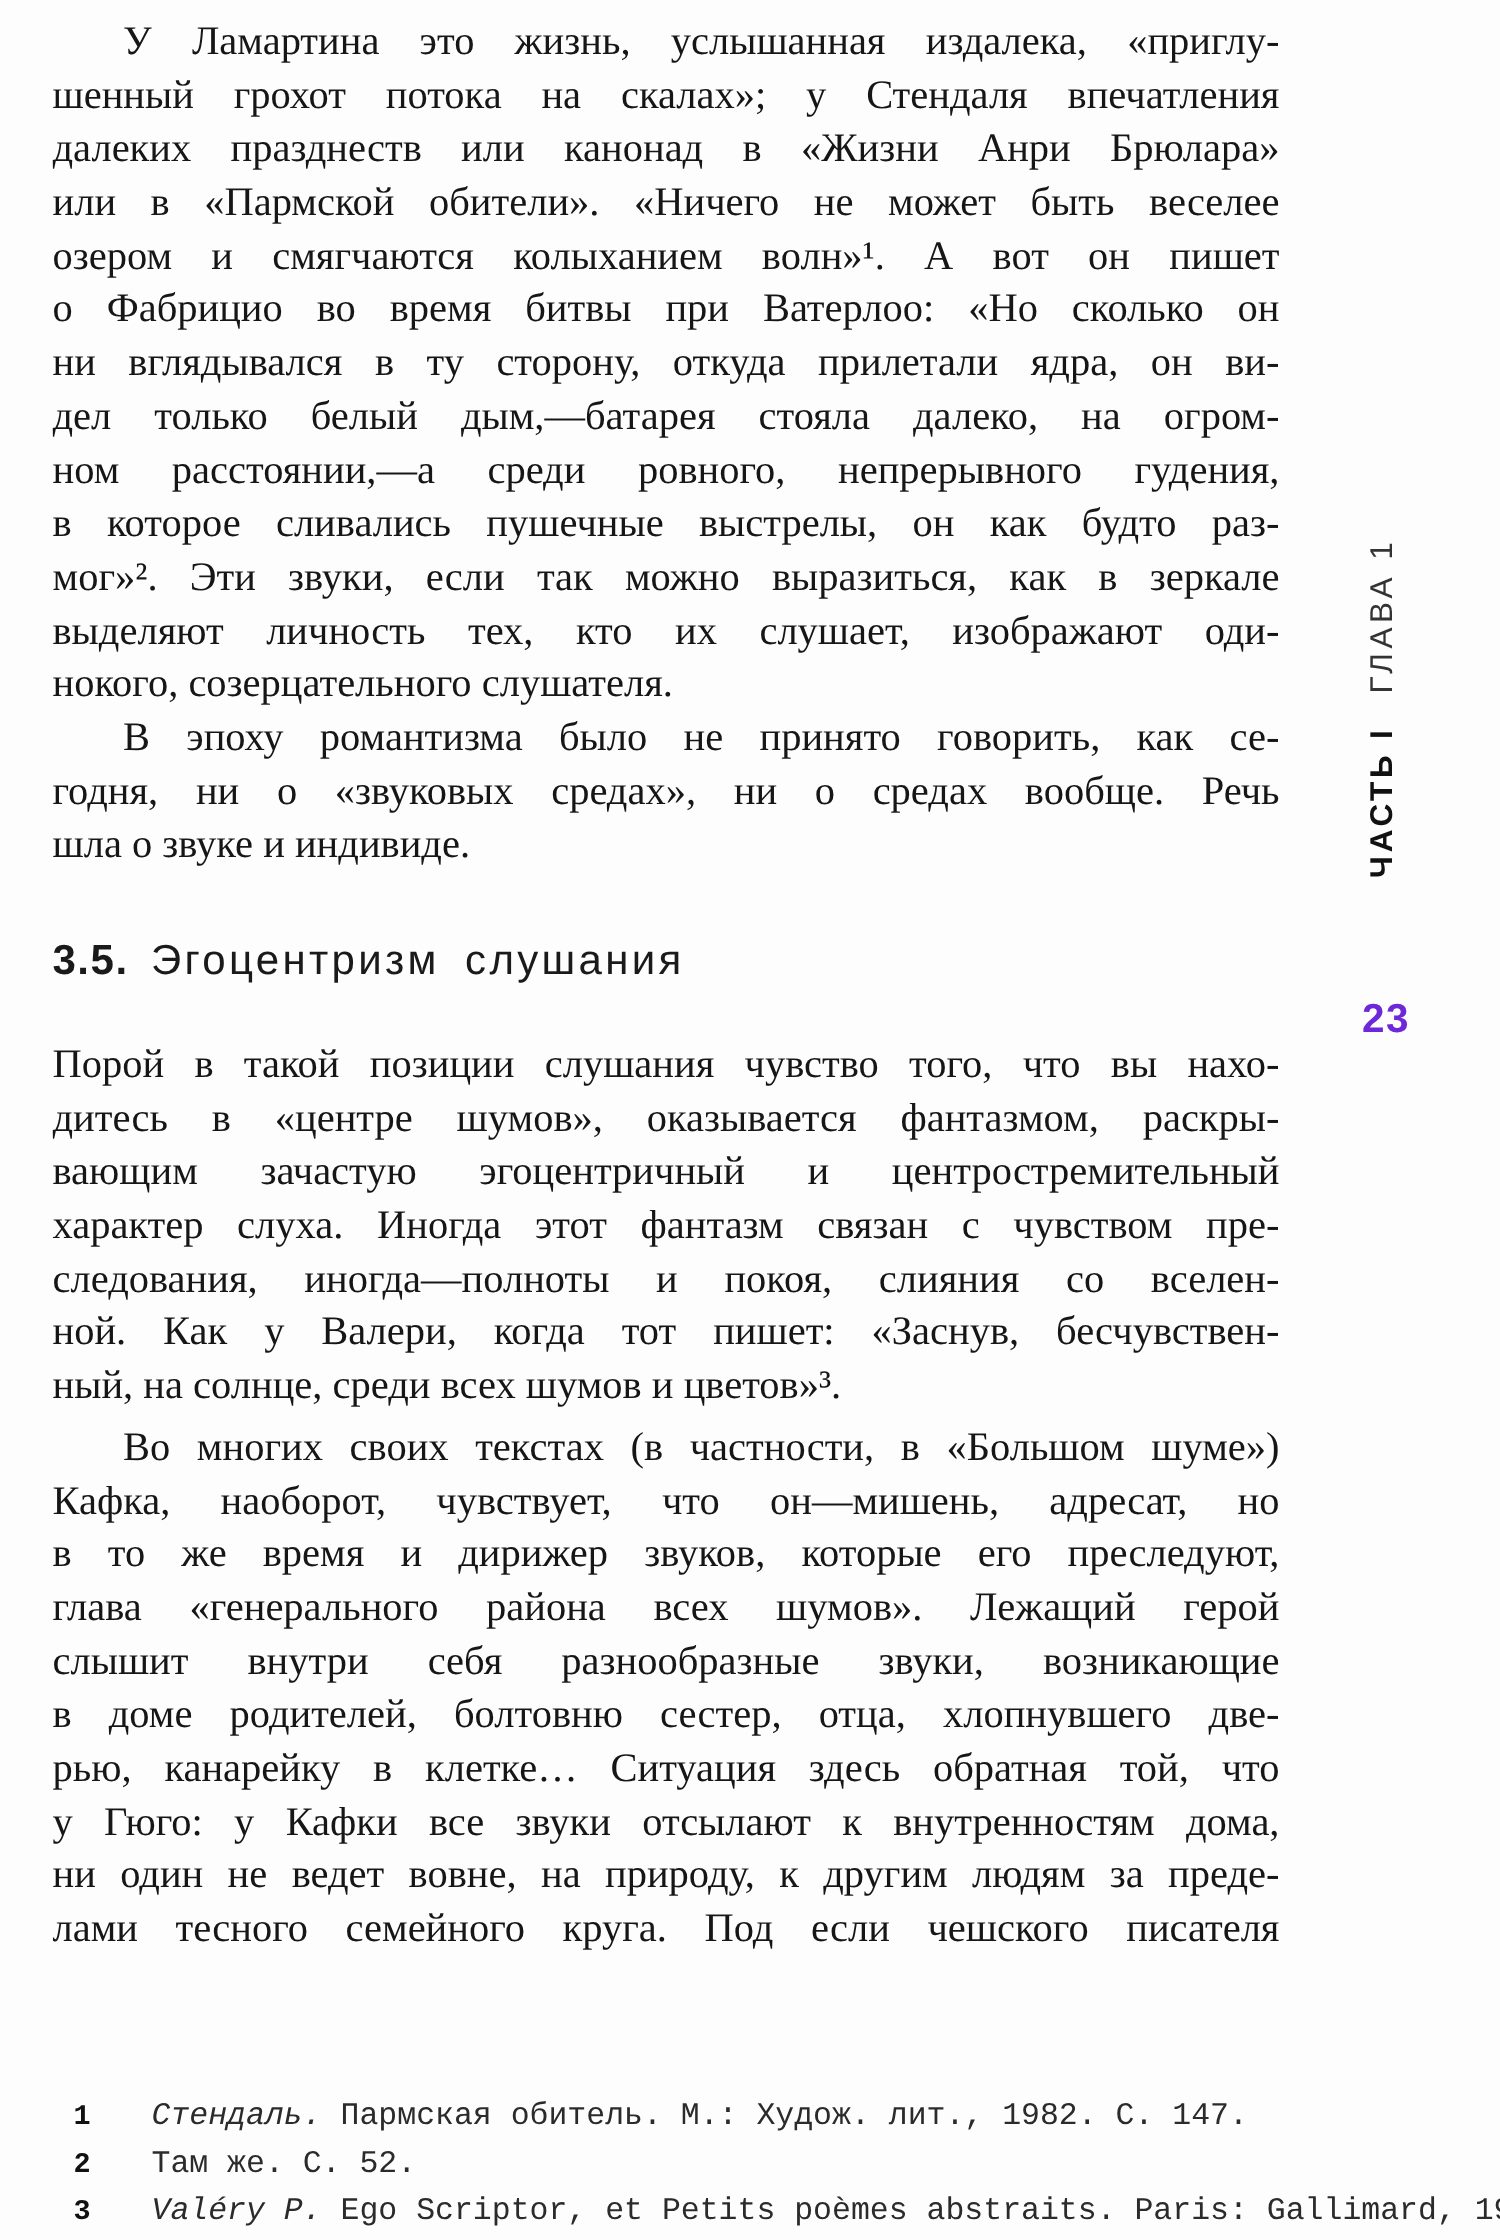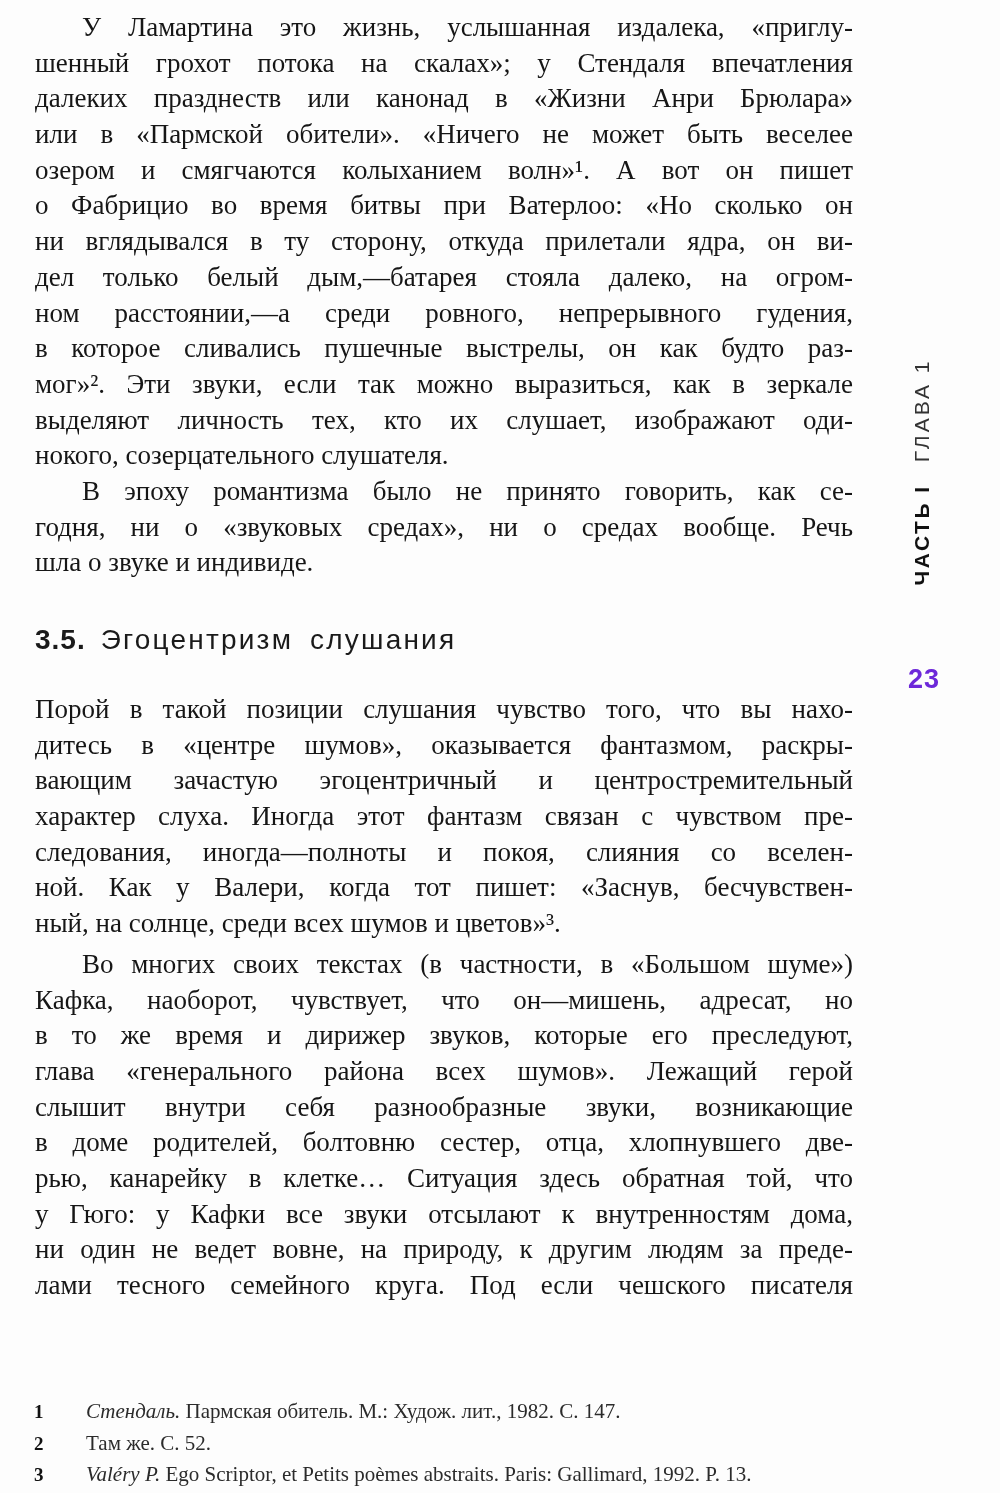--- a/index.html
+++ b/index.html
@@ -32,22 +32,22 @@
     margin: 41px 0 34px 0;
     display: flex; align-items: baseline; gap: 15px;
     font-family: "Liberation Sans", sans-serif;
     font-size: 28px; line-height: 36px; color: #1a1a1a;
   }
   .hnum { font-weight: 700; letter-spacing: 1px; }
   .htitle { font-weight: 400; letter-spacing: 2.2px; word-spacing: 7px; }
 
   
   .footnotes {
-    position: absolute; left: 34px; top: 1396px; width: 880px;
-    font-family: Liberation Serif, serif;
+    position: absolute; left: 49px; top: 1396px; width: 880px;
+    font-family: Liberation Mono, monospace;
     font-size: 21px; color: #2b2b2b;
   }
   .fn { line-height: 31.5px; height: 31.5px; white-space: nowrap; }
   .fnm {
     display: inline-block; width: 52px;
     font-weight: 700; font-size: 19px; color: #111;
   }
   .fn-author { font-style: italic; }
 
   

